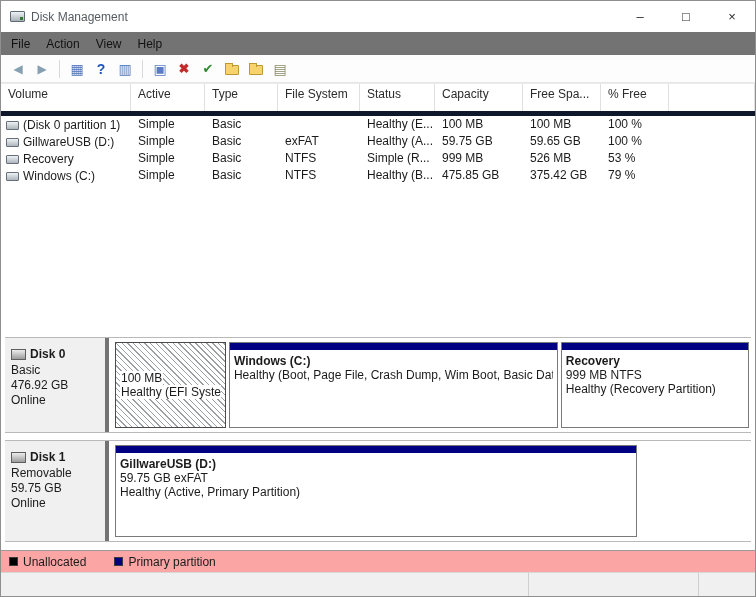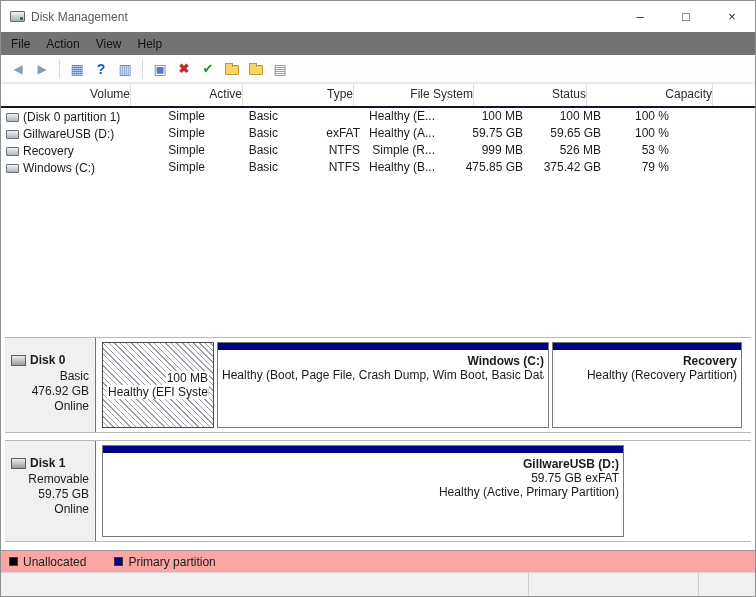--- a/index.html
+++ b/index.html
@@ -1,19 +1,19 @@
 <!DOCTYPE html>
 <html><head>
 <meta charset="utf-8">
 <style>
   * { box-sizing: border-box; margin: 0; padding: 0; }
   html,body { background:#e8e8e8; }
   body { font-family: "Liberation Sans", sans-serif; font-size:12px; color:#1b1b1b; }
   .window { width:756px; height:597px; background:#ffffff; border:1px solid #8f8f8f;
-            position:relative; overflow:hidden; display:flex; flex-direction:column;text-align:right; }
+            position:relative; overflow:hidden; display:flex; flex-direction:column; }
 
   
   .titlebar { height:31px; display:flex; align-items:center; background:#ffffff; flex:none; }
   .app-icon { width:15px; height:11px; margin:0 6px 0 9px;
               background:linear-gradient(#eef2f5,#a9b2b9); border:1px solid #5f6b74; border-radius:1px; position:relative; }
   .app-icon::after { content:""; position:absolute; right:1px; bottom:1px; width:3px; height:3px; background:#2f7d2f; }
   .titlebar .title { color:#555b60; }
   .win-controls { margin-left:auto; display:flex; height:100%; }
   .win-btn { width:46px; height:100%; display:flex; align-items:center; justify-content:center;
              color:#2b2b2b; font-size:13px; cursor:default; }
@@ -34,36 +34,36 @@
   .tb-delete { color:#c22b2b; font-weight:bold; }
   .tb-check { color:#2d8a2d; }
   .tb-list { color:#8a8a66; font-size:14px; }
   .folder { width:14px; height:10px; background:#f8d36a; border:1px solid #bd982e; border-radius:1px; position:relative; margin-top:3px; }
   .folder::before { content:""; position:absolute; top:-3px; left:-1px; width:6px; height:3px;
                     background:#f8d36a; border:1px solid #bd982e; border-bottom:none; }
 
   
   .volume-list { height:248px; flex:none; border-top:1px solid #ececec; overflow:hidden; background:#fff; }
   .vgrid { display:grid; grid-template-columns:130px 74px 73px 82px 75px 88px 78px 68px 1fr; }
-  .vheader { height:24px; border-bottom:2px solid #0f172a;gap:38px; }
+  .vheader { height:32px; border-bottom:5px solid #0f172a; }
   .vheader .hcell { padding:3px 0 0 7px; border-right:1px solid #e0e0e0; color:#2b2b2b;
                     white-space:nowrap; overflow:hidden; }
   .vrow { height:17px; }
   .vrow .cell { padding:1px 0 0 7px; white-space:nowrap; overflow:hidden; }
   .cell-volume { display:flex; align-items:center; gap:4px; padding-left:5px !important; }
   .drive-ico { flex:none; width:13px; height:9px; background:linear-gradient(#eef2f5,#aeb6bc);
                border:1px solid #67707a; border-radius:1px; }
 
   
   .graphical { flex:1; background:#ffffff; padding:6px 4px 0 4px; overflow:hidden; }
   .disk-row { display:flex; border-top:1px solid #b9b9b9; border-bottom:1px solid #b9b9b9;
               background:#fff; margin-bottom:7px; }
   .disk-row.r0 { height:96px; }
   .disk-row.r1 { height:102px; }
-  .disk-panel { width:91px; flex:none; background:#f0f0f0; border-right:1px solid #737373; padding:15px 6px; }
+  .disk-panel { width:104px; flex:none; background:#f0f0f0; border-right:4px solid #737373; padding:9px 6px; }
   .disk-title { display:flex; align-items:center; font-weight:bold; margin-bottom:2px; }
   .disk-chip { width:15px; height:11px; background:linear-gradient(#ededed,#9c9c9c); border:1px solid #5f5f5f; margin-right:4px; flex:none; }
   .disk-panel .dline { line-height:15px; }
   .parts { flex:1; display:flex; align-items:stretch; padding:4px 2px 4px 6px; gap:3px; overflow:hidden; }
   .partition { border:1px solid #7a7a7a; background:#fff; display:flex; flex-direction:column; overflow:hidden; }
   .p-strip { height:7px; background:#000082; flex:none; }
   .p-body { padding:4px 4px 0 4px; }
   .p-body div { line-height:14px; white-space:nowrap; overflow:hidden; }
   .p-title { font-weight:bold; }
   .partition.selected { border-color:#4b4b4b;
@@ -226,20 +226,21 @@
           <div class="p-strip"></div>
           <div class="p-body">
             <div class="p-title">Windows  (C:)</div>
             <div>Healthy (Boot, Page File, Crash Dump, Wim Boot, Basic Data</div>
           </div>
         </div>
         <div class="partition w-rec">
           <div class="p-strip"></div>
           <div class="p-body">
             <div class="p-title">Recovery</div>
+            <div>999 MB NTFS</div>
             <div>Healthy (Recovery Partition)</div>
           </div>
         </div>
       </div>
     </div>
 
     <div class="disk-row r1">
       <div class="disk-panel">
         <div class="disk-title">
             <span class="disk-chip"></span>

